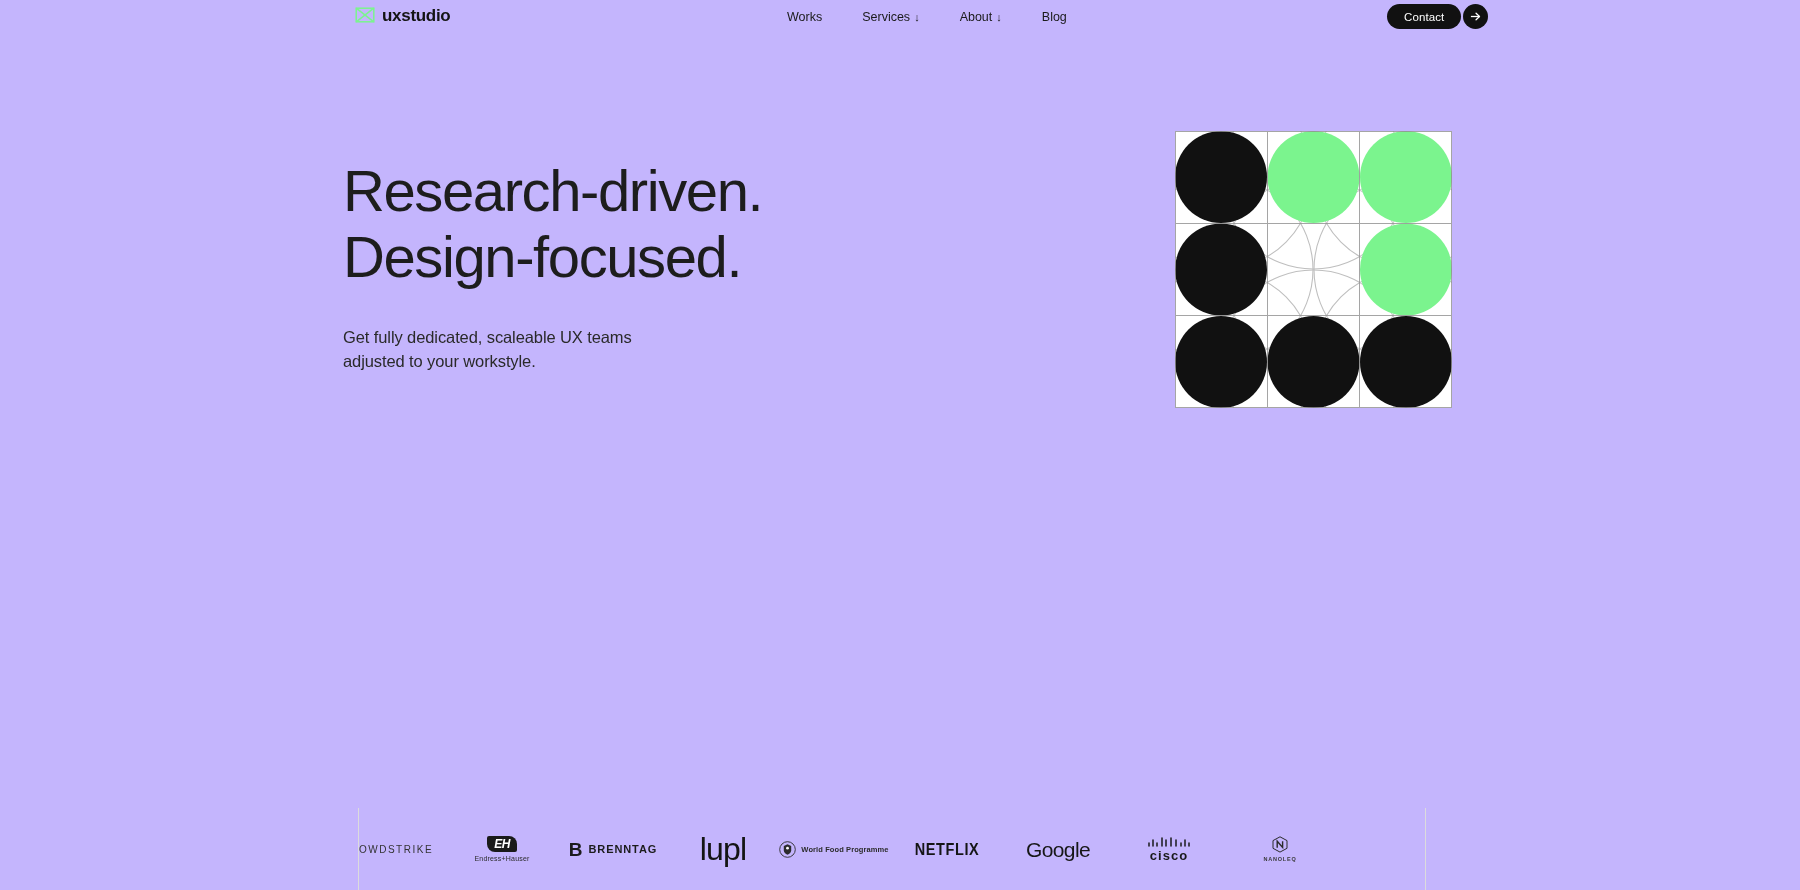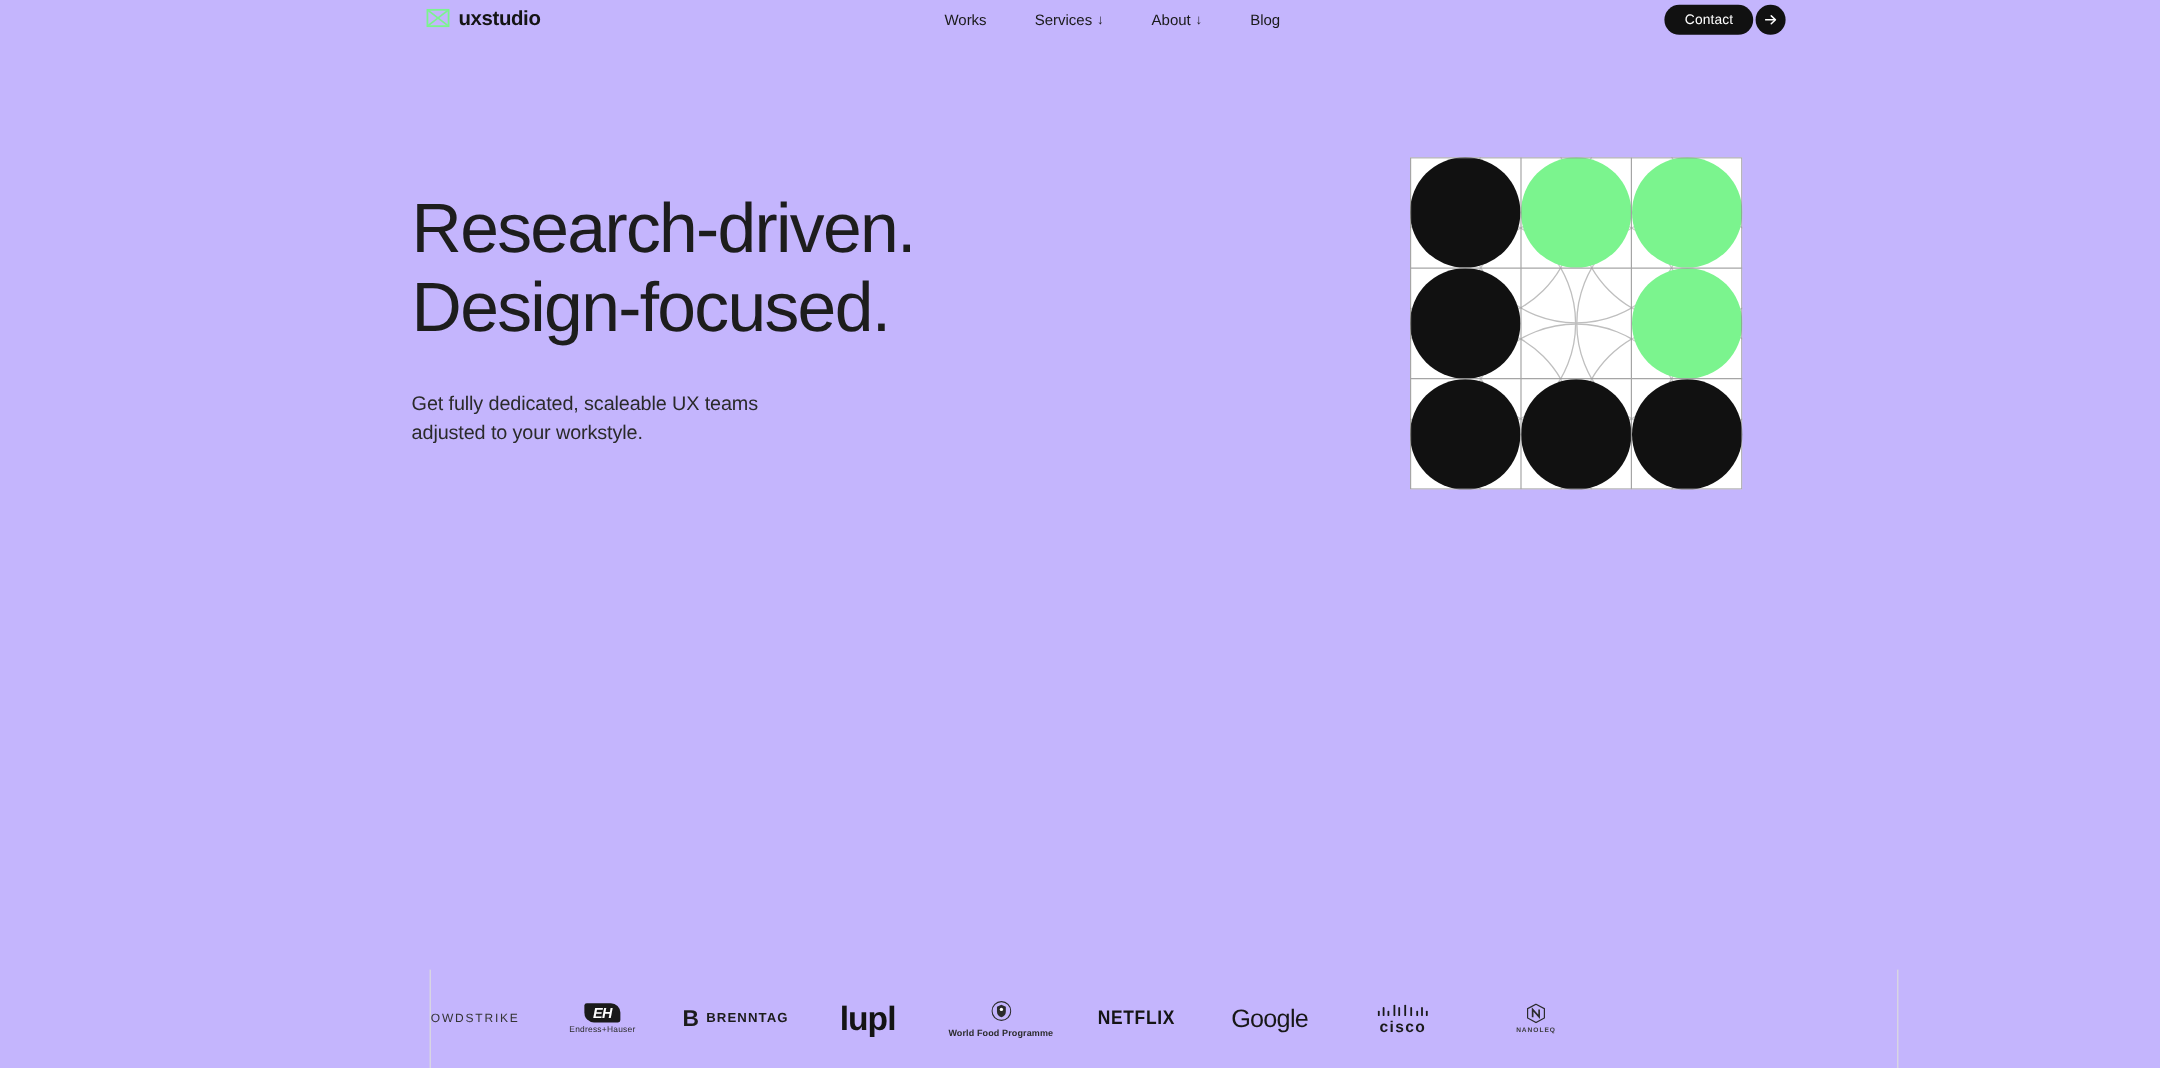--- a/index.html
+++ b/index.html
@@ -80,21 +80,21 @@
   
   .hero-graphic {
     position:absolute; left:1175px; top:131px;
     width:277px; height:277px;
   }
   .hero-graphic svg { display:block; width:277px; height:277px; }
 
   
   .logo-strip {
     position:absolute; left:358px; top:808px;
-    width:1224px; height:82px;
+    width:1068px; height:82px;
     border-left:1px solid #dcdcdc;
     border-right:1px solid #dcdcdc;
     display:flex; align-items:center;
     overflow:hidden;
   }
   .logo-cell {
     flex:0 0 auto;
     display:flex; align-items:center; justify-content:center;
     height:82px;
     color:#1c1c1c;
@@ -109,22 +109,22 @@
     background:#1a1a1a; color:#fff;
     font-size:12px; font-weight:bold; font-style:italic;
     letter-spacing:-0.5px;
     padding:2px 7px; border-radius:2px 8px 2px 8px;
     line-height:1.05;
   }
   .lg-eh .eh-sub { font-size:7px; color:#2b2b2b; letter-spacing:0.2px; white-space:nowrap; }
   .lg-brenntag { display:flex; align-items:center; gap:6px; }
   .lg-brenntag .bt-b { font-size:19px; font-weight:bold; line-height:1; }
   .lg-brenntag .bt-w { font-size:11px; font-weight:bold; letter-spacing:0.9px; }
-  .lg-lupl { font-size:28px; font-weight:700; letter-spacing:-0.8px; line-height:1; color:#141414; }
-  .lg-wfp { display:flex; align-items:center; gap:5px;flex-direction:column; }
+  .lg-lupl { font-size:32px; font-weight:400; letter-spacing:-0.8px; line-height:1; color:#141414; }
+  .lg-wfp { display:flex; align-items:center; gap:5px; }
   .lg-wfp .wfp-text { font-size:7.5px; font-weight:bold; letter-spacing:0.1px; white-space:nowrap; color:#2b2b2b; }
   .lg-netflix { font-size:14.5px; font-weight:bold; letter-spacing:0.6px; color:#151515; font-family:"Liberation Sans", sans-serif; transform:scaleY(1.12); }
   .lg-google { font-size:21px; letter-spacing:-0.6px; color:#171717; line-height:1; }
   .lg-cisco { display:flex; flex-direction:column; align-items:center; gap:1px; }
   .lg-cisco .cisco-word { font-size:13px; font-weight:bold; letter-spacing:1.1px; color:#1a1a1a; line-height:1; }
   .lg-nanoleq { display:flex; flex-direction:column; align-items:center; gap:3px; }
   .lg-nanoleq .nq-sub { font-size:5.5px; font-weight:bold; letter-spacing:0.8px; color:#3a3a3a; }
 </style>
 </head>
 <body>

